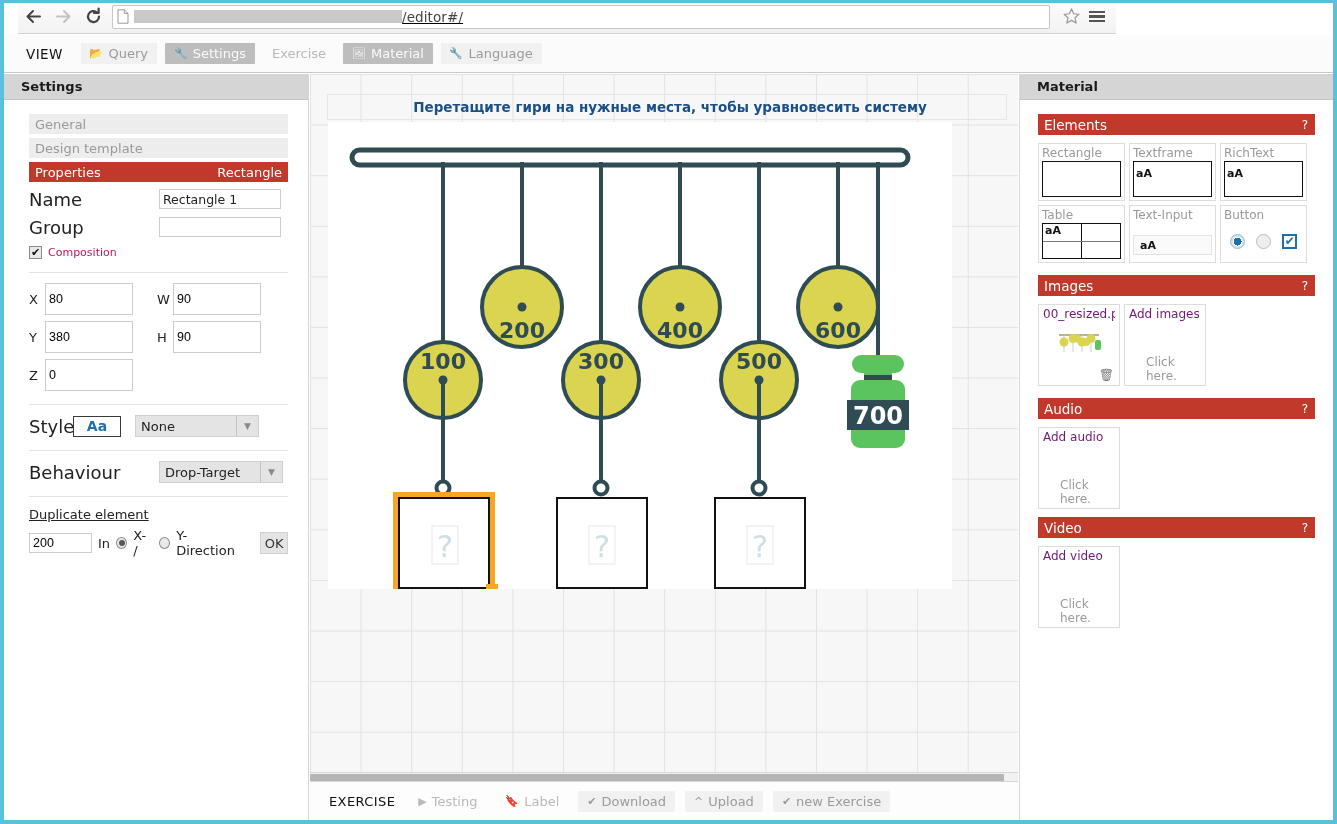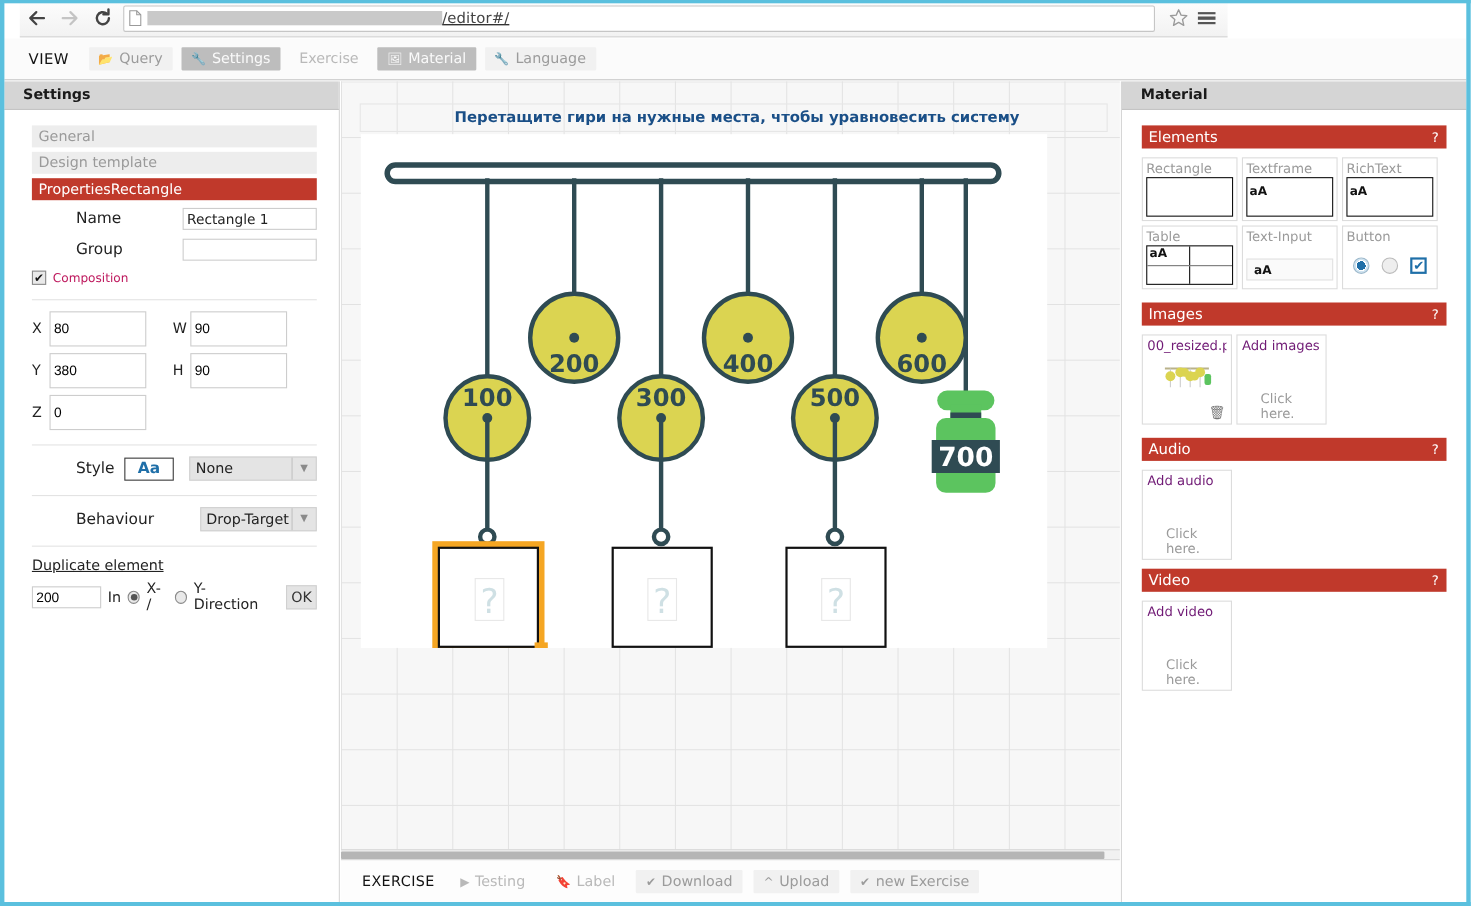--- a/index.html
+++ b/index.html
@@ -68,24 +68,24 @@
     height: 26px; background: #d5d5d5; display: flex; align-items: center;
     padding-left: 17px; font-size: 13px; font-weight: bold; color: #1a1a1a;
     border-bottom: 1px solid #c4c4c4;
   }
   #settings-body { padding: 14px 20px 0 25px; }
   .sect-row {
     height: 20px; background: #ededed; color: #9a9a9a; font-size: 13px;
     display: flex; align-items: center; padding-left: 6px; margin-bottom: 4px; cursor: pointer;
   }
   .sect-row.sect-active {
-    background: #c0392b; color: #ffffff; justify-content: flex-start; padding-right: 6px;
+    background: #c0392b; color: #ffffff; justify-content: space-between; padding-right: 6px;
   }
   .frow { display: flex; align-items: center; height: 26px; margin-bottom: 2px; }
-  .flabel { font-size: 14px; color: #222; width: 130px; margin-left: 40px; }
+  .flabel { font-size: 18px; color: #222; width: 130px; }
   .finput {
     border: 1px solid #cdcdcd; height: 20px; font-size: 12.5px; color: #222;
     padding: 0 3px; background: #fff; font-family: "DejaVu Sans", "Liberation Sans", sans-serif;
   }
   .finput.wide { width: 122px; }
   .cbrow { display: flex; align-items: center; gap: 6px; margin-top: 6px; }
   .cbox {
     width: 13px; height: 13px; border: 1px solid #8a8a8a; background: #e9e9e9;
     display: inline-flex; align-items: center; justify-content: center;
     font-size: 11px; color: #111; line-height: 1; cursor: pointer;

